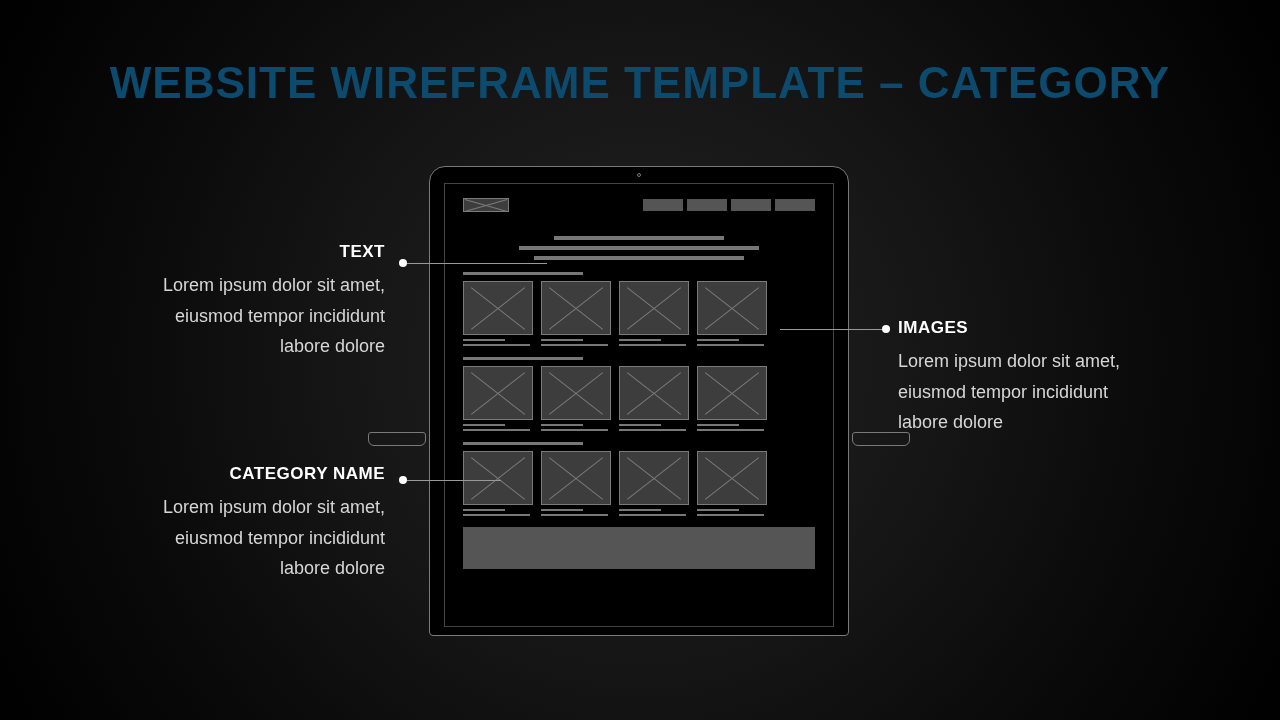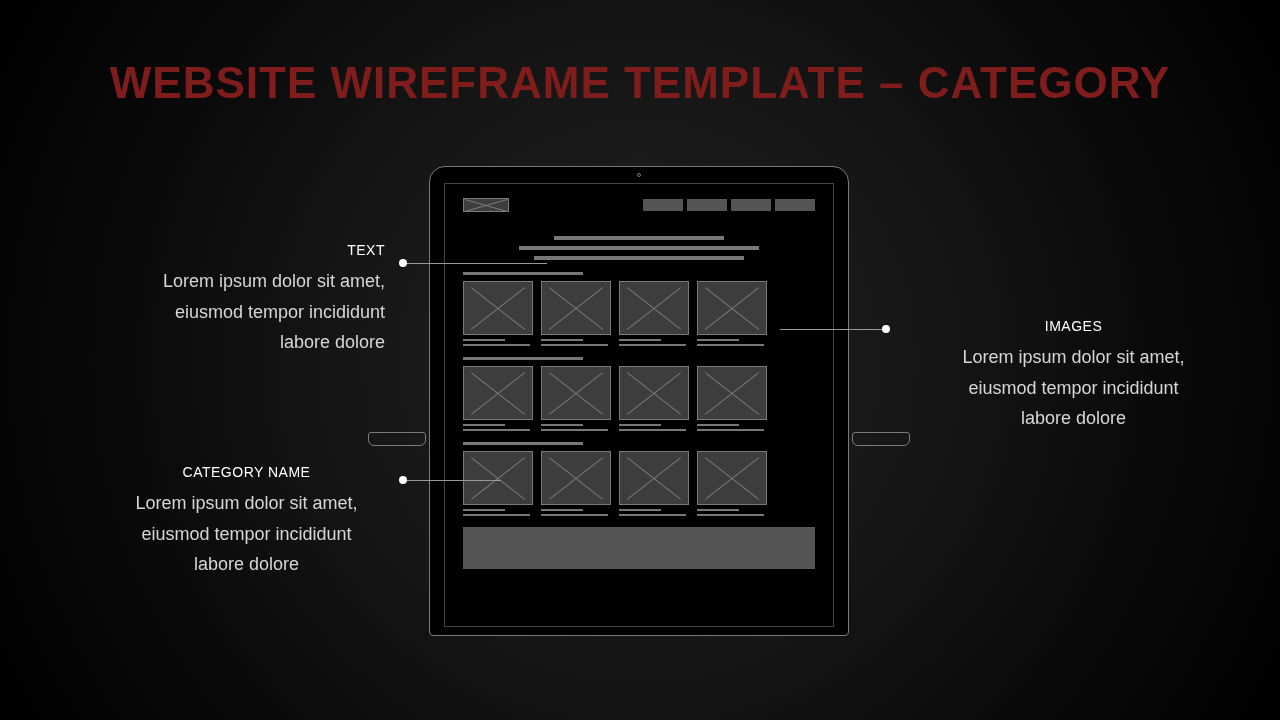--- a/index.html
+++ b/index.html
@@ -10,21 +10,21 @@
     color: #fff;
   }
   .slide-title {
     position: absolute;
     top: 58px;
     left: 0; right: 0;
     text-align: center;
     font-size: 44px;
     font-weight: 800;
     letter-spacing: 1px;
-    color: #7f1d1d;
+    color: #0c4a6e;
   }
 
   
   .laptop {
     position: absolute;
     left: 394px;
     top: 166px;
     width: 490px;
   }
   .laptop-body {
@@ -101,21 +101,21 @@
   .under i:first-child { width:60%; }
   .under i:last-child  { width:95%; }
 
   .wf-footer { margin-top:6px; height:42px; background:#555; }
 
   
   .callout {
     position:absolute;
     max-width:260px;
   }
-  .callout h3 { font-size:14px; font-weight:400; letter-spacing:.5px; margin-bottom:8px; }
+  .callout h3 { font-size:17px; font-weight:700; letter-spacing:.5px; margin-bottom:8px; }
   .callout p  { font-size:18px; line-height:1.7; color:#d6d6d6; }
   .callout.left  { text-align:right; }
   .callout.right { text-align:left;  }
 
   .dot {
     position:absolute; width:8px; height:8px; background:#fff; border-radius:50%;
   }
   .line {
     position:absolute; background:#999;
   }
@@ -240,25 +240,25 @@
   </div>
 </div>
 
 <div class="callout left" style="left:130px; top:242px; width:255px;">
   <h3>TEXT</h3>
   <p>Lorem ipsum dolor sit amet, eiusmod tempor incididunt labore dolore</p>
 </div>
 <div class="dot" style="left:399px; top:259px;"></div>
 <div class="line hline" style="left:407px; top:263px; width:140px;"></div>
 
-<div class="callout left" style="left:119px; top:464px; width:255px;text-align:center;">
+<div class="callout left" style="left:130px; top:464px; width:255px;">
   <h3>CATEGORY NAME</h3>
   <p>Lorem ipsum dolor sit amet, eiusmod tempor incididunt labore dolore</p>
 </div>
 <div class="dot" style="left:399px; top:476px;"></div>
 <div class="line hline" style="left:407px; top:480px; width:94px;"></div>
 
-<div class="callout right" style="left:946px; top:318px; width:255px;text-align:center;">
+<div class="callout right" style="left:898px; top:318px; width:255px;">
   <h3>IMAGES</h3>
   <p>Lorem ipsum dolor sit amet, eiusmod tempor incididunt labore dolore</p>
 </div>
 <div class="dot" style="left:882px; top:325px;"></div>
 <div class="line hline" style="left:780px; top:329px; width:102px;"></div>
 
 </body></html>

